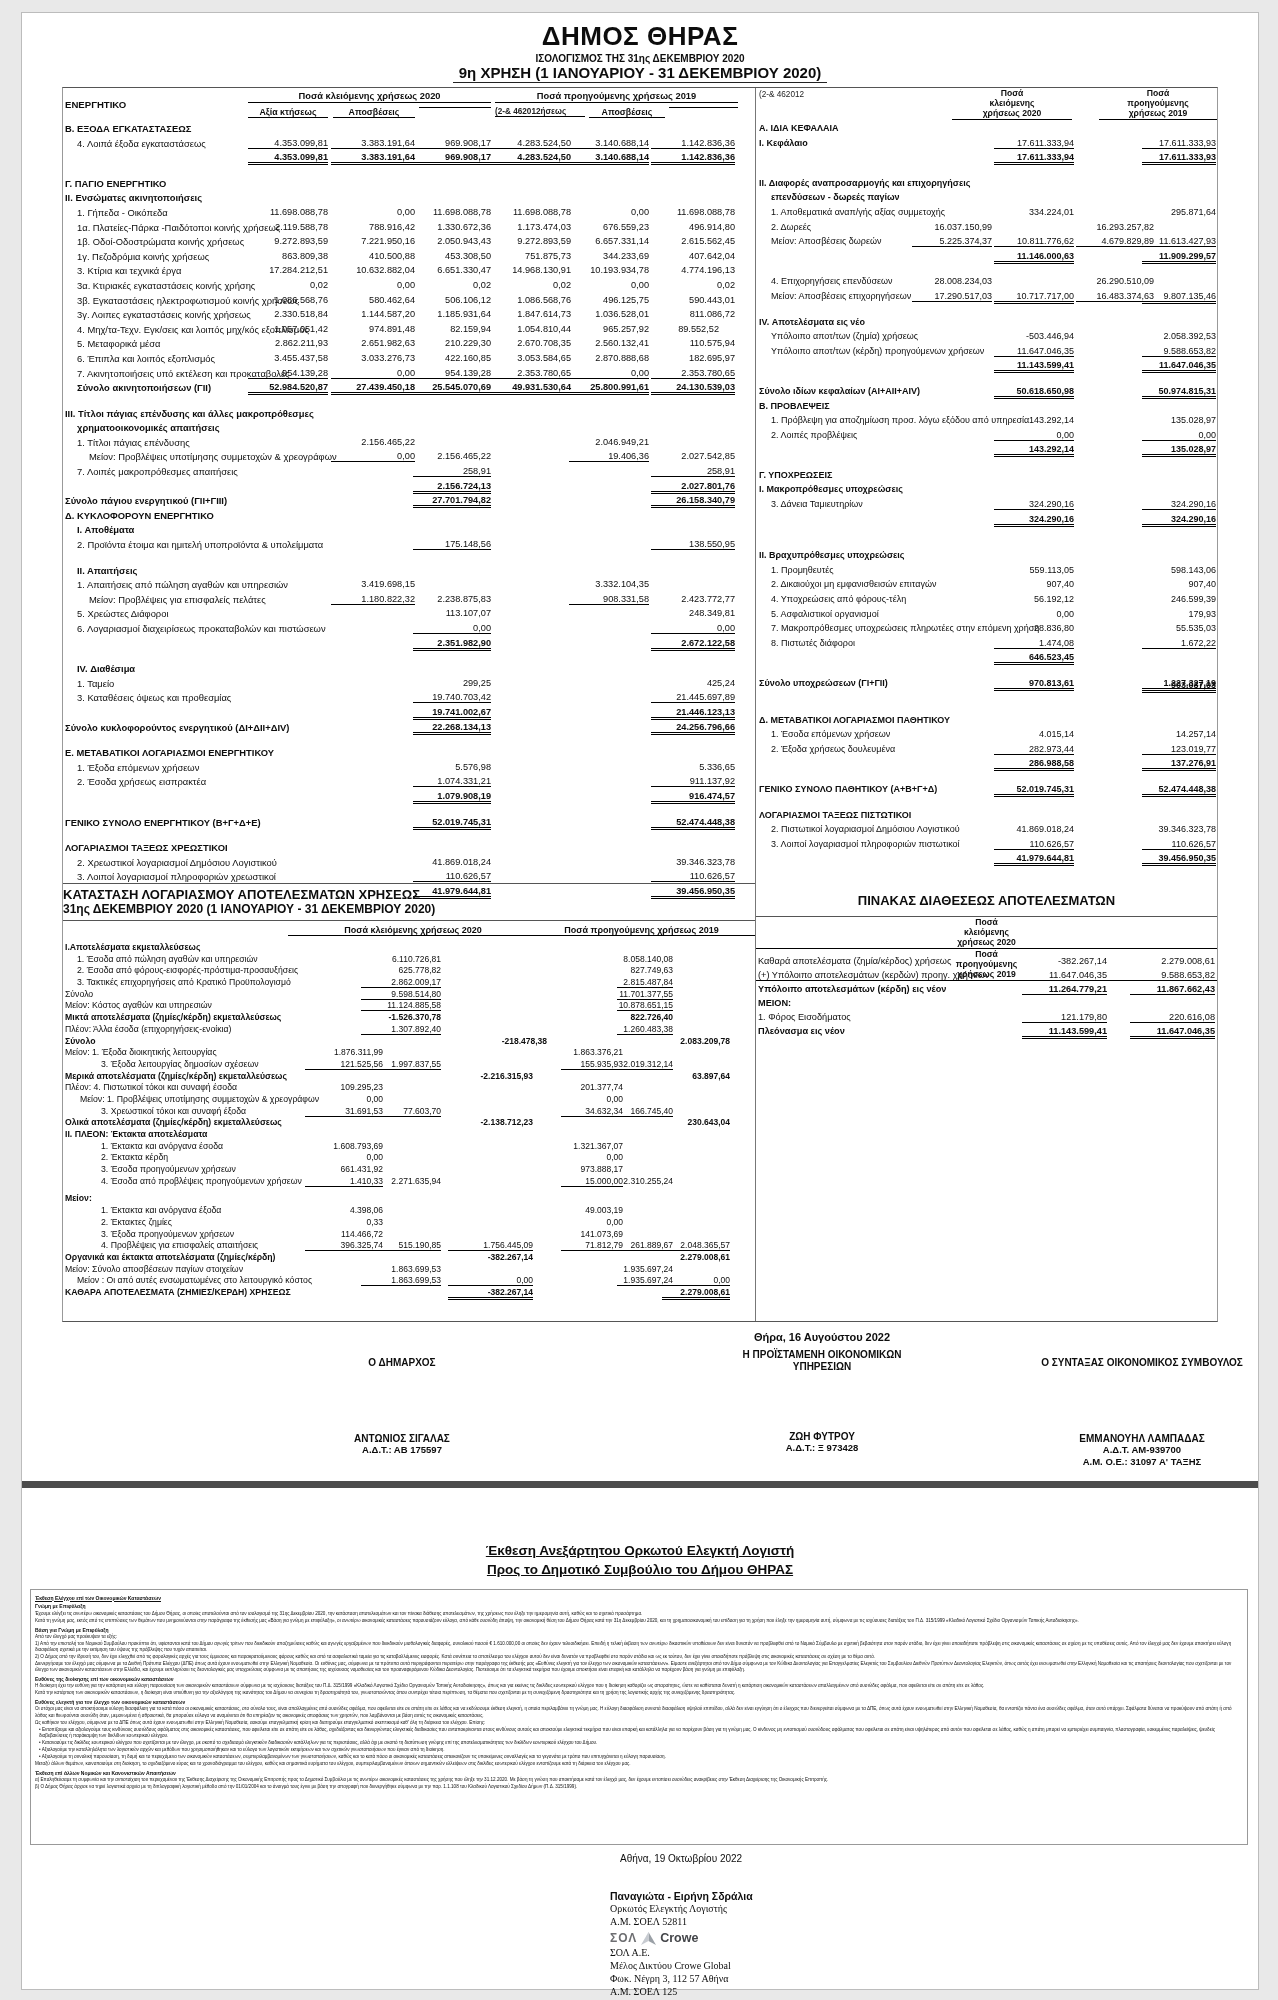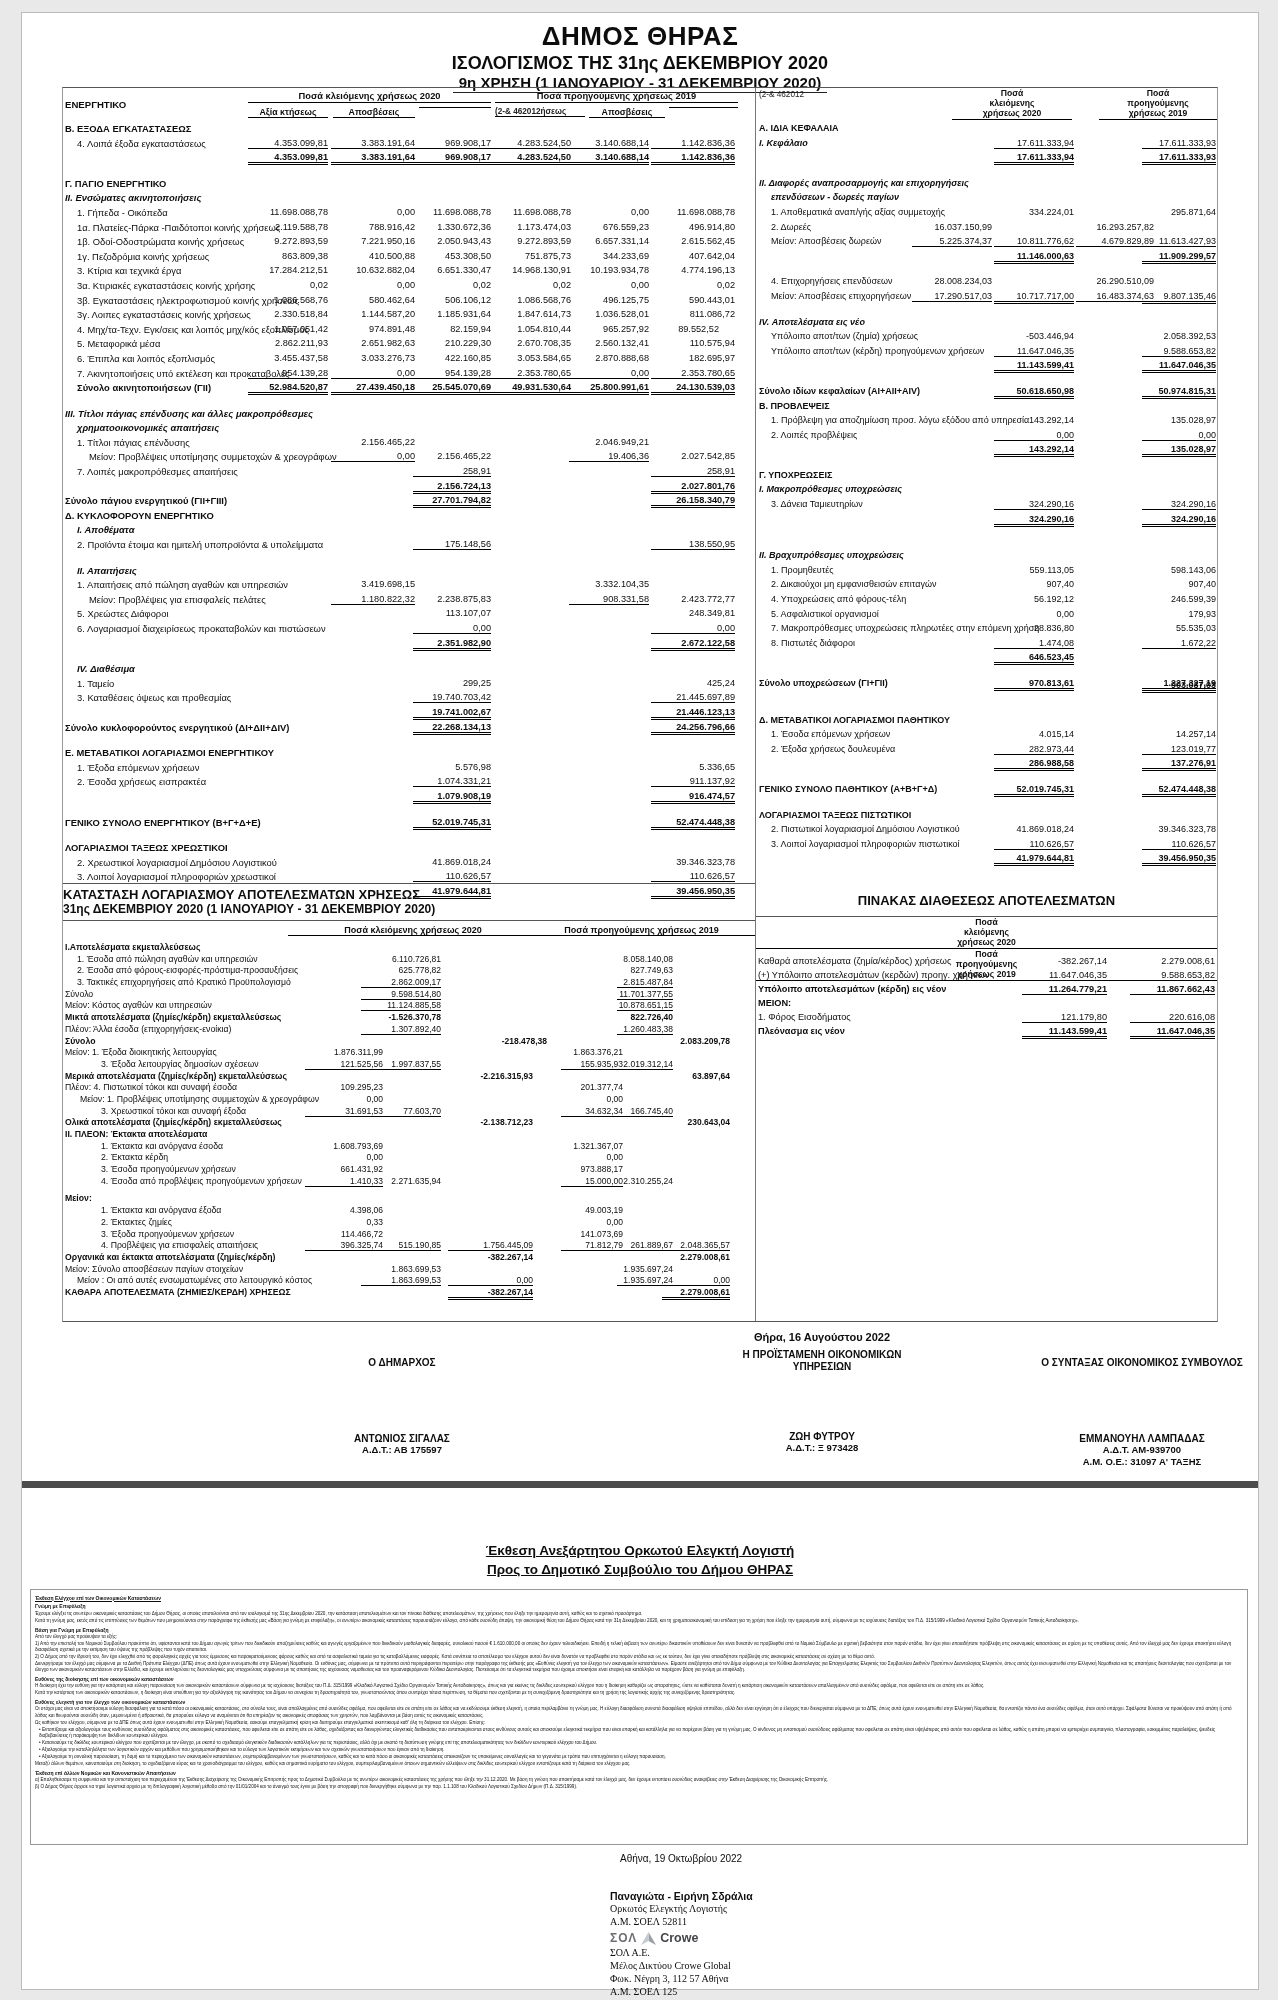--- a/index.html
+++ b/index.html
@@ -1,38 +1,38 @@
 <!DOCTYPE html>
 <html><head>
 <meta charset="utf-8">
 <style>
   html,body{margin:0;padding:0;}
   body{width:1278px;height:2000px;background:#e9e9e9;font-family:"Liberation Sans",sans-serif;color:#0d0d0d;position:relative;}
   .sheet{position:absolute;left:21px;top:12px;width:1236px;height:1976px;background:#fff;border:1px solid #bcbcbc;}
   
   #hdr{position:absolute;top:6px;left:0;width:100%;text-align:center;}
   #hdr .org{font-size:26px;font-weight:bold;letter-spacing:.5px;margin:2px 0 0;}
-  #hdr .t1{font-size:18px;font-weight:bold;margin-top:1px;}
+  #hdr .t1{font-size:10px;font-weight:bold;margin-top:1px;}
   #hdr .t2{font-size:15px;font-weight:bold;border-bottom:1.5px solid #222;display:inline-block;padding:0 6px 1px;}
   
   #bs-wrap{position:absolute;top:74px;left:40px;width:1154px;height:788px;border-top:1px solid #555;border-left:1px solid #999;border-right:1px solid #999;}
   #bs-wrap .vline,#inc-wrap .vline{position:absolute;top:0;bottom:0;left:692px;border-left:1px solid #777;}
   .tblL{position:absolute;left:0;top:0;width:692px;}
   .tblR{position:absolute;left:694px;top:0;width:460px;}
   
   .trow{position:relative;height:14.6px;white-space:nowrap;}
   .trow .lab{position:absolute;left:2px;top:1px;font-size:9.4px;}
   .tblR .trow .lab{font-size:9px;}
   .cell{position:absolute;top:1px;text-align:right;font-size:9.2px;}
   .tblR .cell{font-size:9px;}
   .u{border-bottom:1px solid #000;}
   .dd{border-bottom:3px double #000;}
   .bv{font-weight:normal;}
   .t-sec .lab{font-weight:bold;}
-  .t-isec .lab{font-weight:bold;font-style:italic;}
+  .t-isec .lab{font-weight:bold;}
   .t-tot .lab,.t-tot .cell{font-weight:bold;}
   .t-gap{height:11px;}
   
   .bs-hdr{position:relative;height:34px;font-size:9.3px;}
   .bs-hdr span{position:absolute;display:block;}
   .hside{left:2px;top:11px;font-weight:bold;font-size:9.6px;}
   .hgrp{font-weight:bold;text-align:center;border-bottom:1px solid #000;padding-bottom:1px;}
   .hsub{top:19px;text-align:center;font-weight:bold;border-bottom:1px solid #000;font-size:8.8px;}
   .hart{font-size:8.2px;color:#222;}
   .hblk{text-align:center;font-size:8.6px;font-weight:bold;line-height:10px;top:0;}

